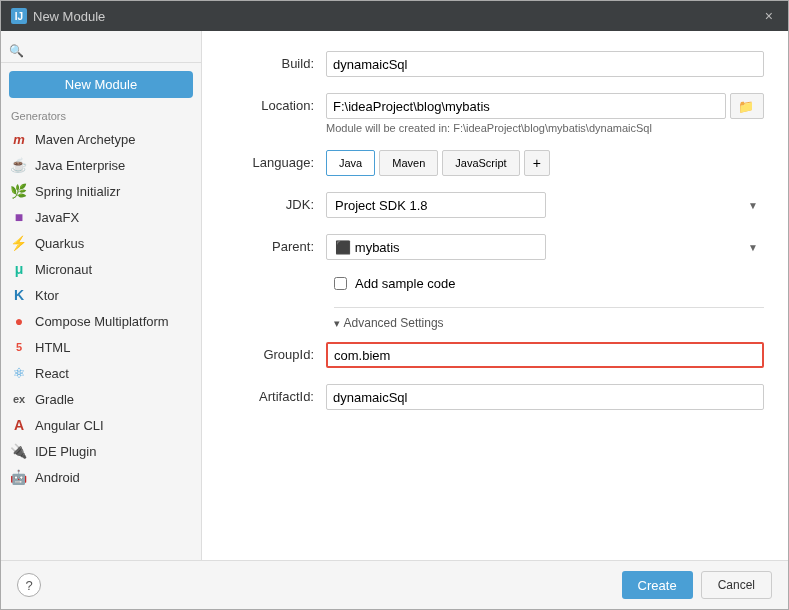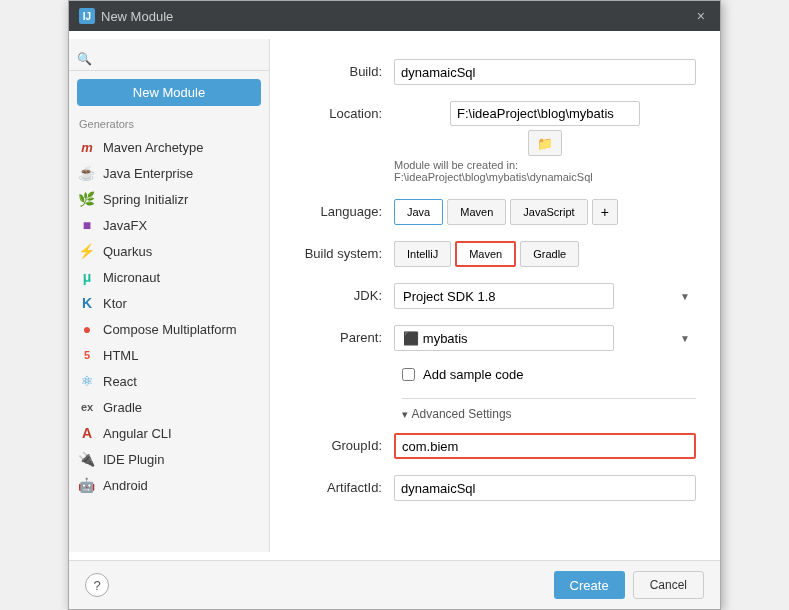--- a/index.html
+++ b/index.html
@@ -8,28 +8,27 @@
       font-size: 13px;
       background: #f0f0f0;
       display: flex;
       justify-content: center;
       align-items: center;
       width: 789px;
       height: 610px;
       overflow: hidden;
     }
     .dialog {
-      width: 653px;
+      width: 789px;
       height: 610px;
       background: #fff;
       border: 1px solid #aaa;
       display: flex;
       flex-direction: column;
       box-shadow: 2px 2px 10px rgba(0,0,0,0.3);
-      gap: 8px;
     }
     .title-bar {
       background: #3c3f41;
       color: #bbb;
       padding: 6px 10px;
       display: flex;
       align-items: center;
       justify-content: space-between;
       height: 30px;
     }
@@ -156,23 +155,22 @@
       width: 100%;
       border: 1px solid #ccc;
       border-radius: 2px;
       padding: 4px 6px;
       font-size: 13px;
       outline: none;
       height: 26px;
     }
     .location-row {
       display: flex;
-      align-items: center;
+      align-items: flex-start;
       gap: 4px;
-      flex-direction: column;
     }
     .location-input {
       flex: 1;
       border: 1px solid #ccc;
       border-radius: 2px;
       padding: 4px 6px;
       font-size: 13px;
       outline: none;
       height: 26px;
     }
@@ -431,30 +429,20 @@
         <div class="form-control">
           <div class="btn-group">
             <button class="toggle-btn active">Java</button>
             <button class="toggle-btn">Maven</button>
             <button class="toggle-btn">JavaScript</button>
             <button class="add-btn">+</button>
           </div>
         </div>
       </div>
 
-      <div class="form-row">
-        <div class="form-label">Build system:</div>
-        <div class="form-control">
-          <div class="btn-group">
-            <button class="toggle-btn">IntelliJ</button>
-            <button class="toggle-btn active highlighted">Maven</button>
-            <button class="toggle-btn">Gradle</button>
-          </div>
-        </div>
-      </div>
 
       <div class="form-row">
         <div class="form-label">JDK:</div>
         <div class="form-control">
           <div class="select-wrap">
             <select class="select-box">
               <option>Project SDK 1.8</option>
             </select>
             <span class="select-arrow">▼</span>
           </div>

